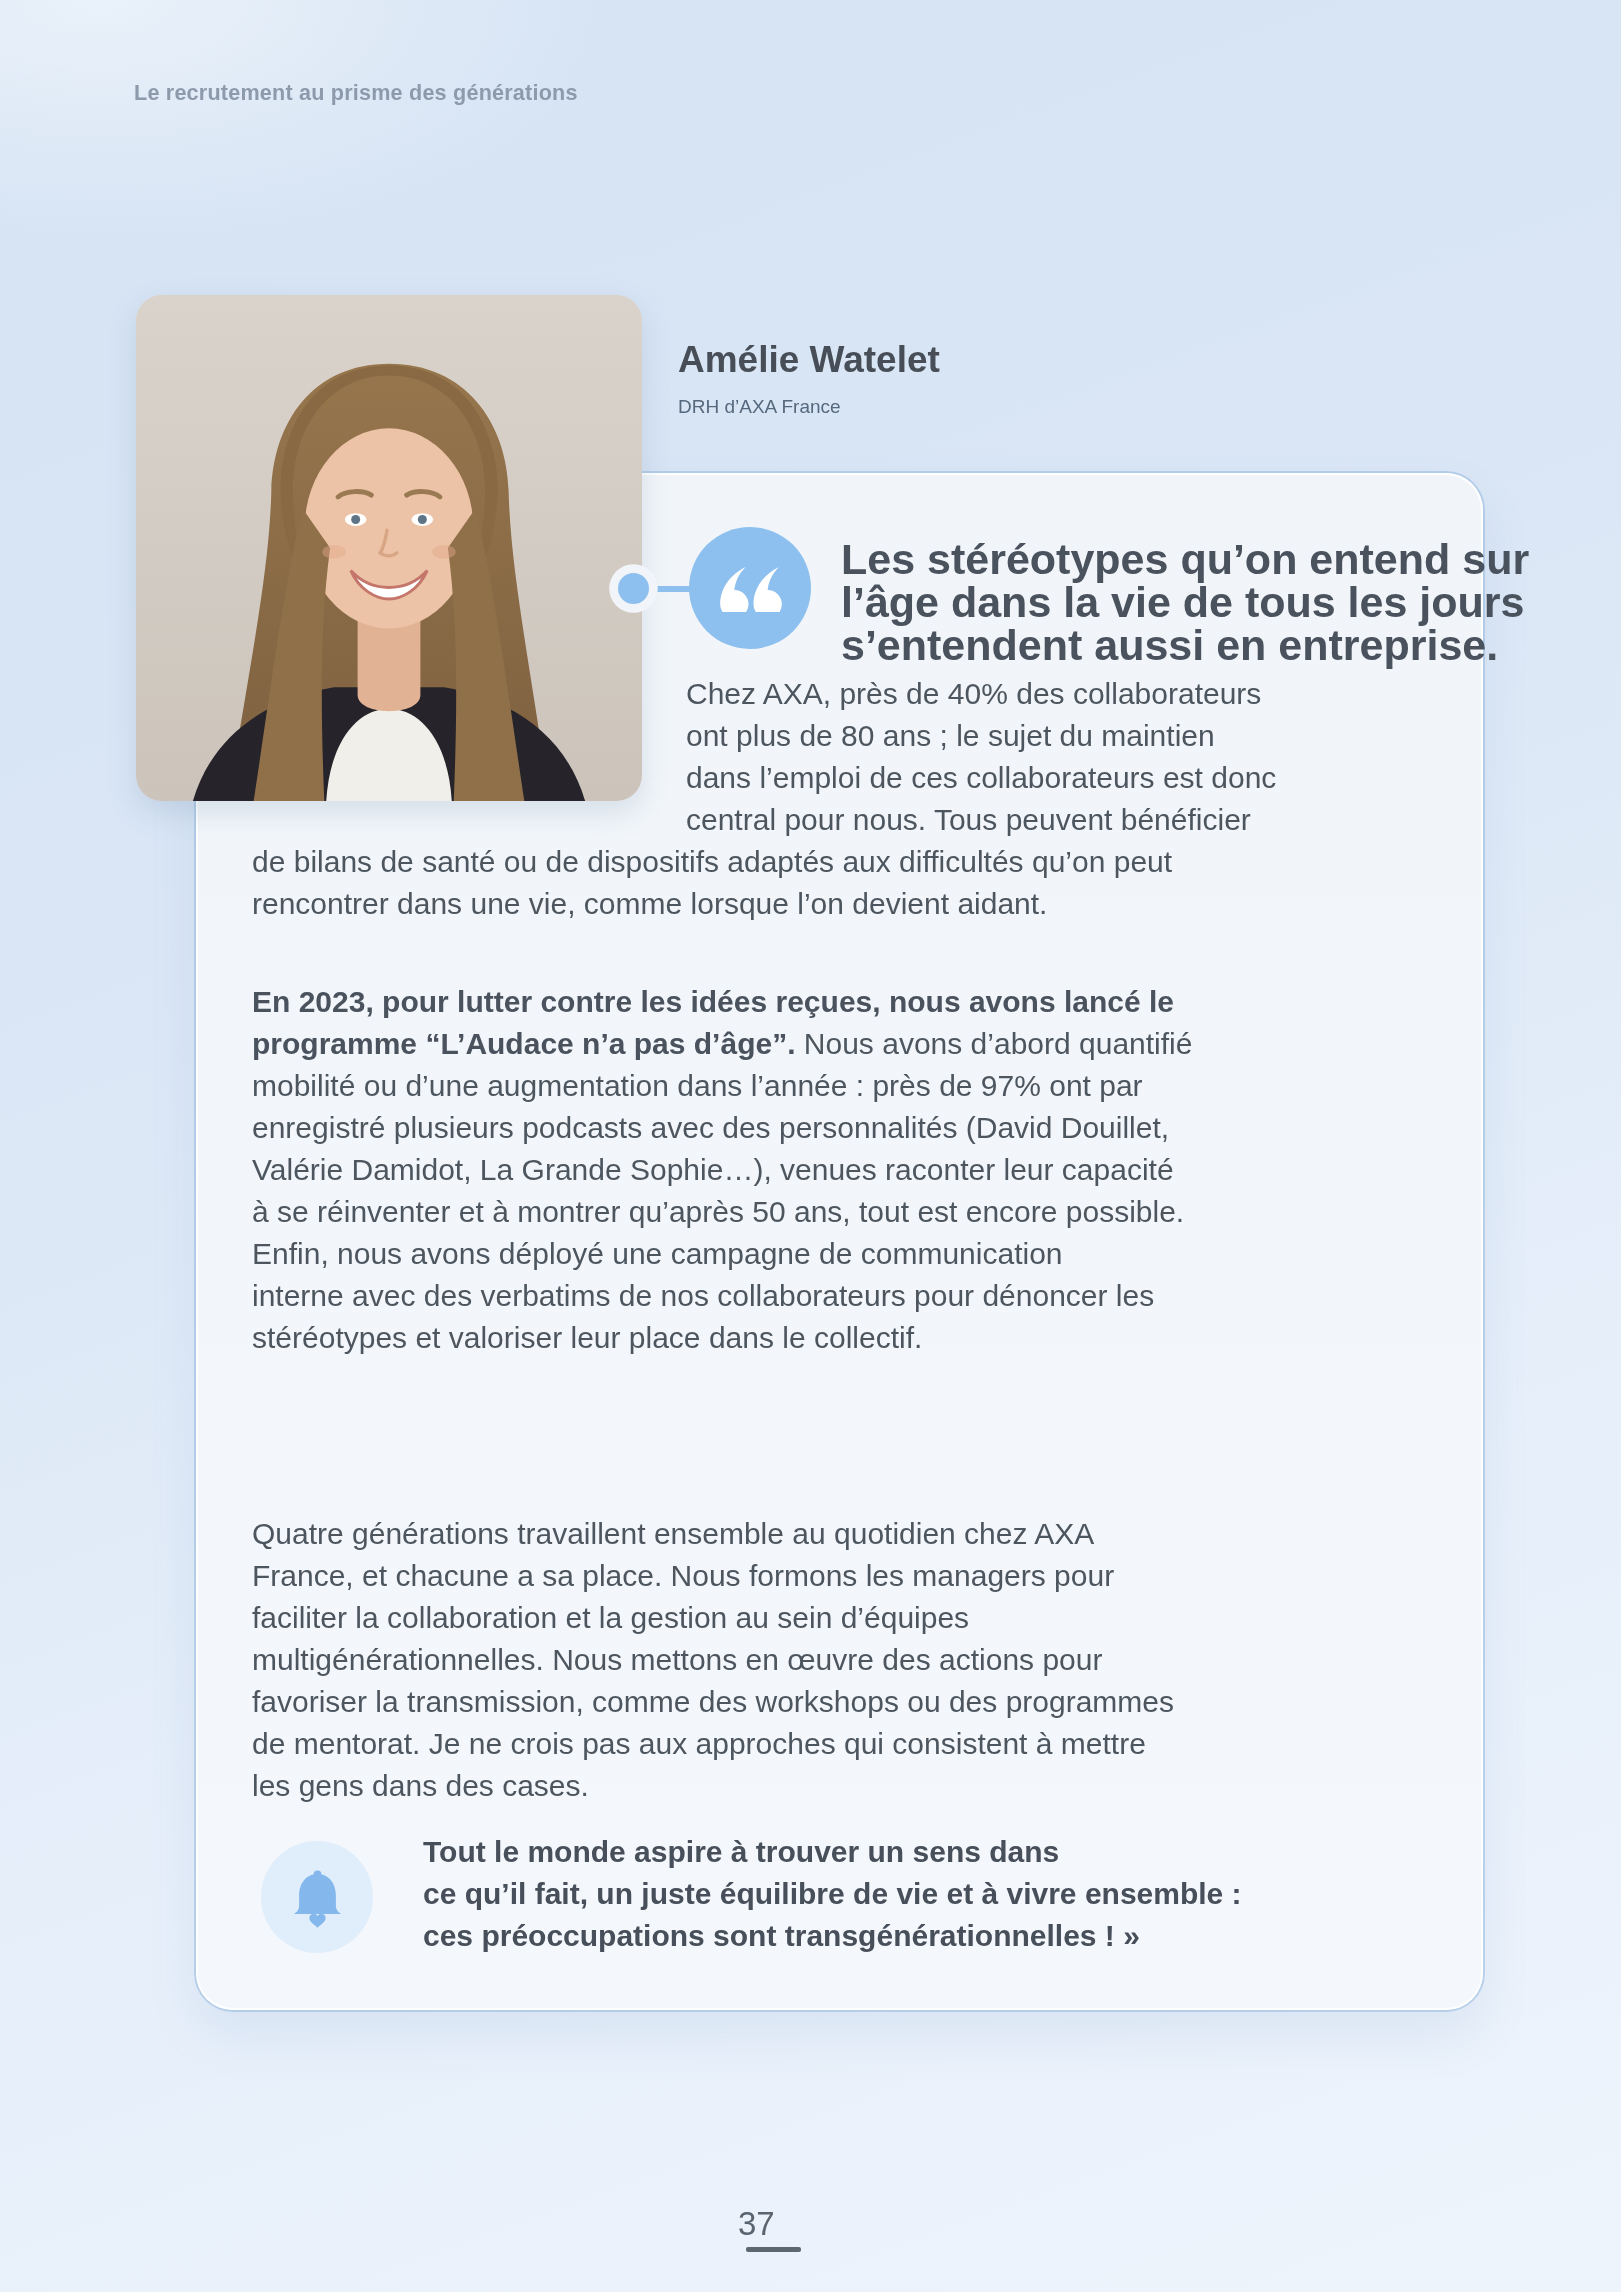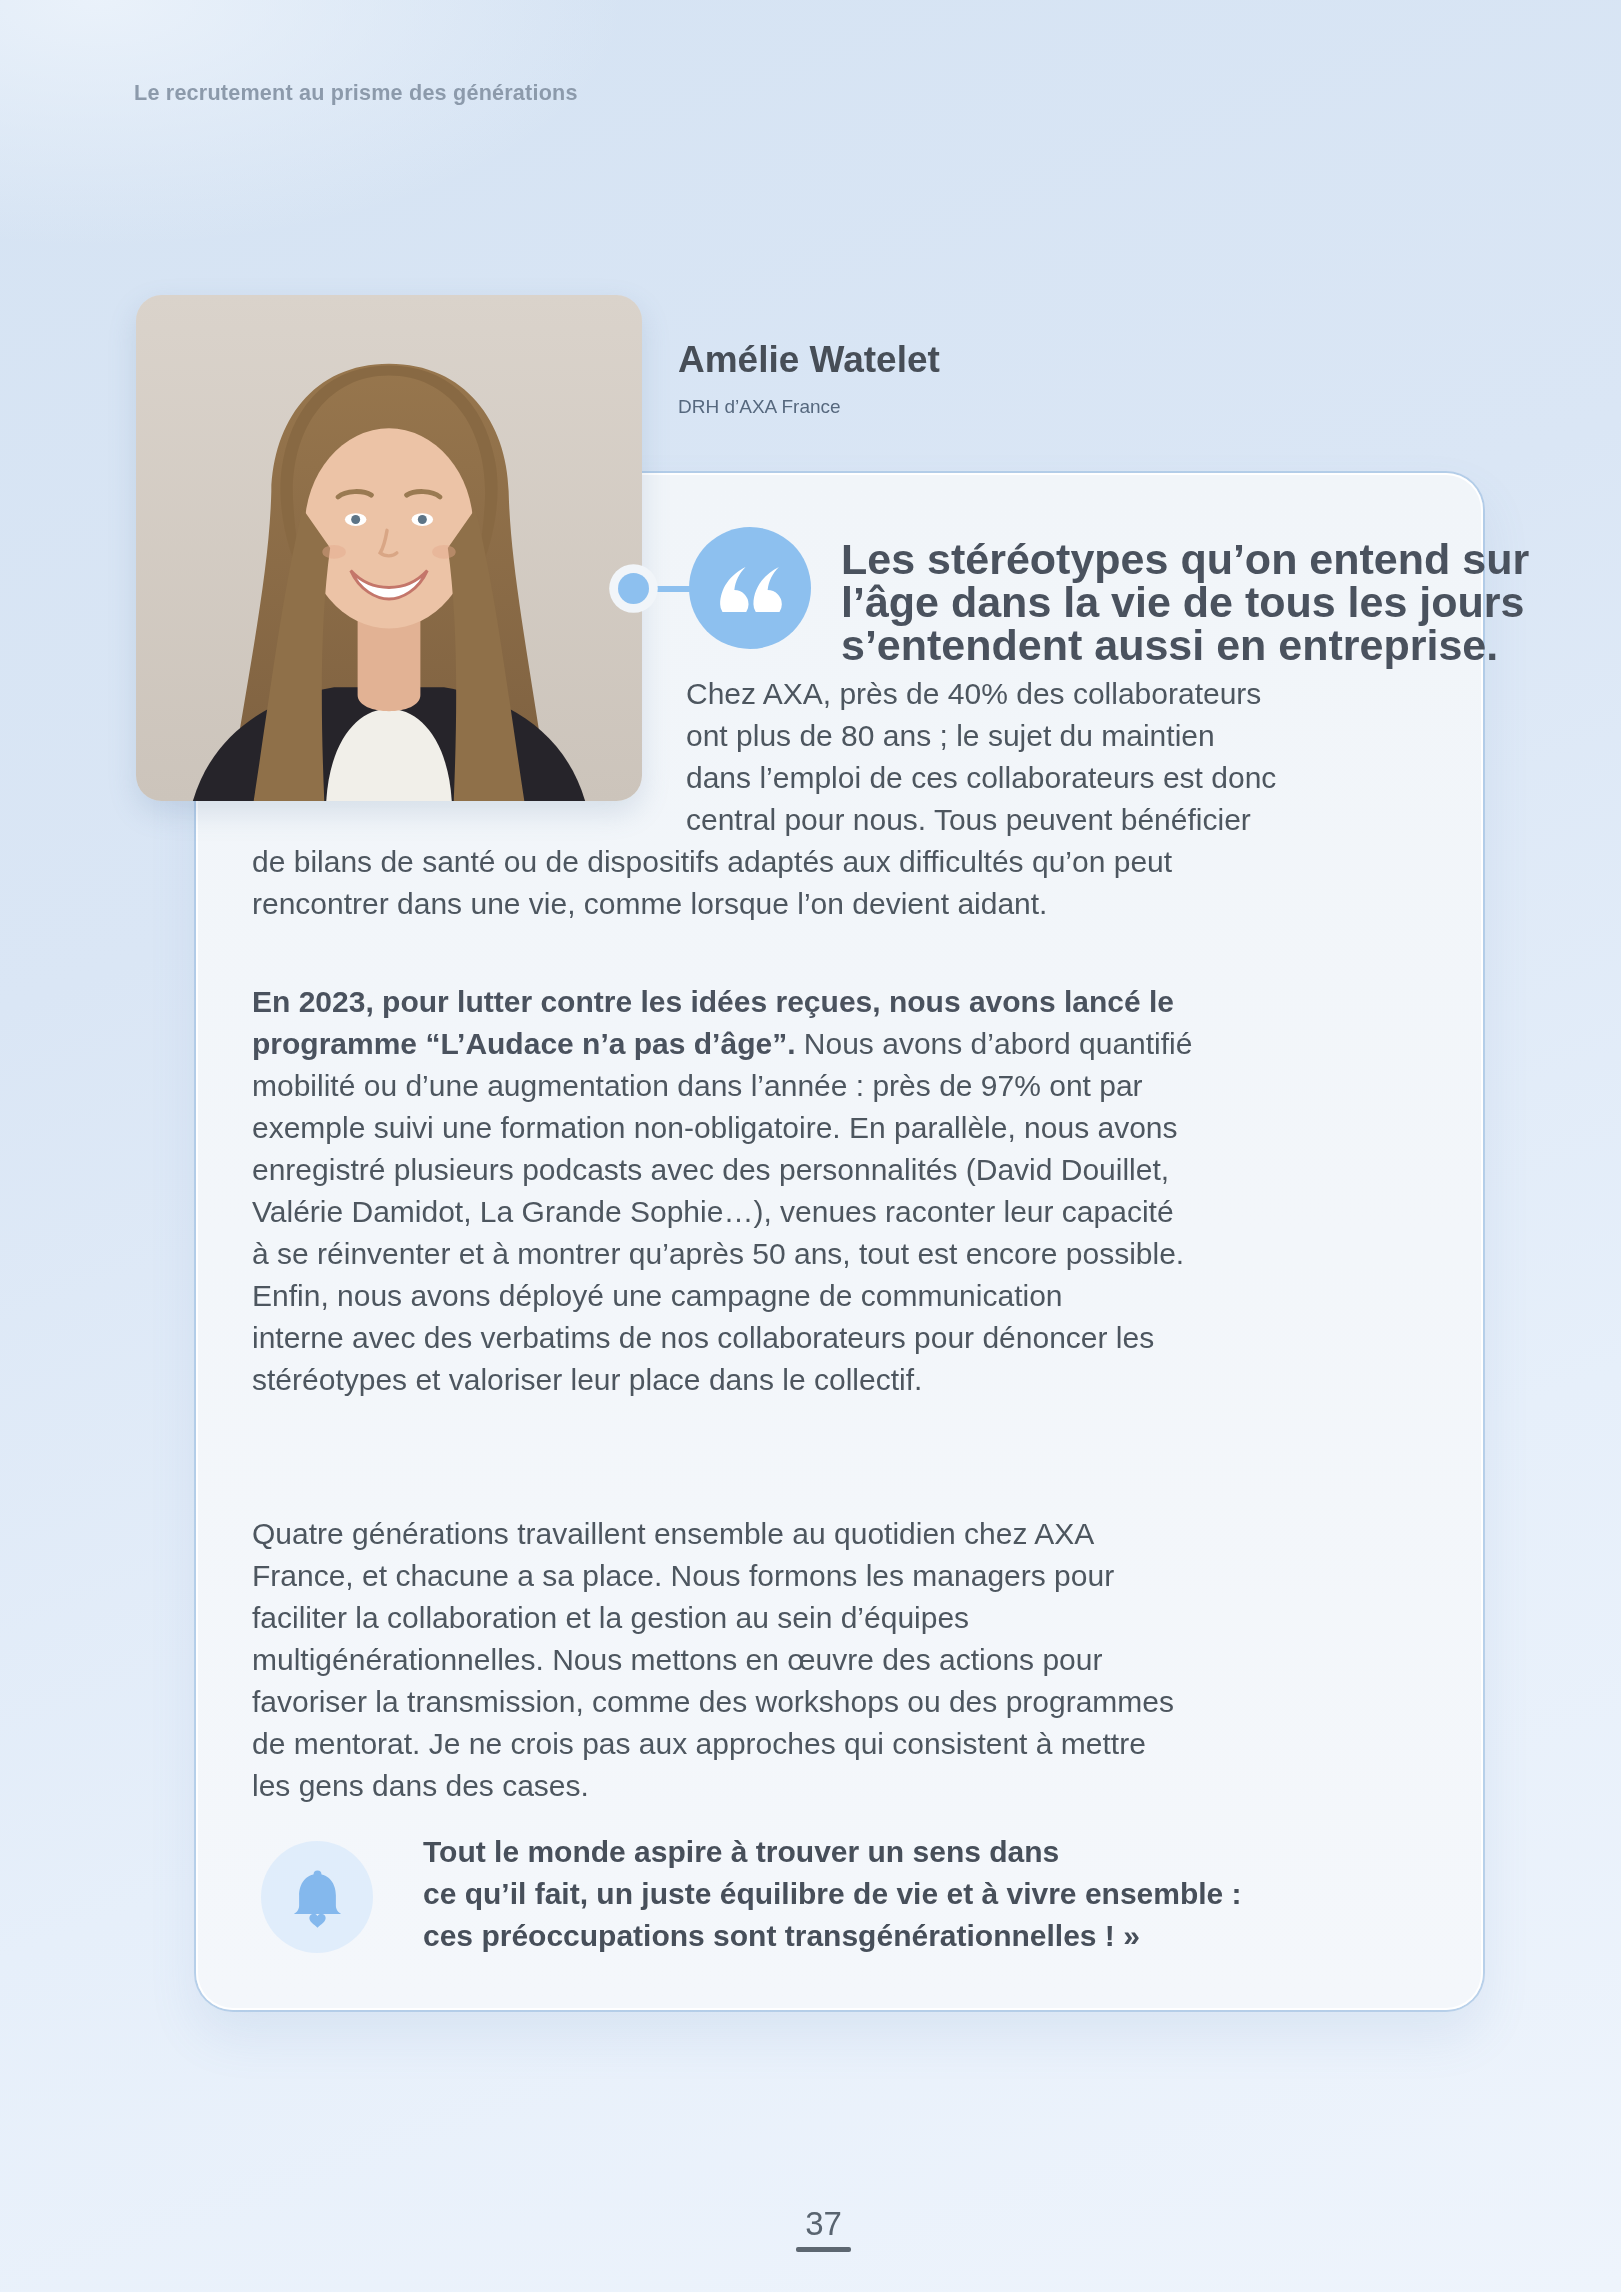--- a/index.html
+++ b/index.html
@@ -59,21 +59,21 @@
   .bell-badge{
     position:absolute;left:261px;top:1841px;width:112px;height:112px;border-radius:50%;
     background:#e0edfb;z-index:4;display:flex;align-items:center;justify-content:center;
   }
   .callout-text{
     position:absolute;left:423px;top:1831px;width:1039px;z-index:4;
     font-size:30px;font-weight:700;color:#474f5a;
   }
   .callout-text .line{height:42px;line-height:42px;white-space:nowrap;}
   
-  .page-number-wrap{position:absolute;left:788px;top:2205px;width:71px;text-align:center;z-index:2;}
+  .page-number-wrap{position:absolute;left:738px;top:2205px;width:71px;z-index:2;}
   .page-number{font-size:33px;color:#596470;}
   .page-number-rule{width:55px;height:4.9px;background:#5d6771;border-radius:2px;margin:3.9px auto 0;}
 </style>
 </head>
 <body>
 
 <div class="page">
 
   <div class="section-header">Le recrutement au prisme des générations</div>
 
@@ -137,21 +137,20 @@
       <div class="line indent">ont plus de 80 ans ; le sujet du maintien</div>
       <div class="line indent">dans l’emploi de ces collaborateurs est donc</div>
       <div class="line indent">central pour nous. Tous peuvent bénéficier</div>
       <div class="line">de bilans de santé ou de dispositifs adaptés aux difficultés qu’on peut</div>
       <div class="line">rencontrer dans une vie, comme lorsque l’on devient aidant.</div>
     </div>
   <div class="par par2">
       <div class="line"><span class="bold-seg">En 2023, pour lutter contre les idées reçues, nous avons lancé le</span></div>
       <div class="line"><span class="bold-seg">programme “L’Audace n’a pas d’âge”.</span><span> Nous avons d’abord quantifié</span></div>
       <div class="line"><span>mobilité ou d’une augmentation dans l’année : près de 97% ont par</span></div>
-      <div class="line"><span>exemple suivi une formation non-obligatoire. En parallèle, nous avons</span></div>
       <div class="line"><span>enregistré plusieurs podcasts avec des personnalités (David Douillet,</span></div>
       <div class="line"><span>Valérie Damidot, La Grande Sophie…), venues raconter leur capacité</span></div>
       <div class="line"><span>à se réinventer et à montrer qu’après 50 ans, tout est encore possible.</span></div>
       <div class="line"><span>Enfin, nous avons déployé une campagne de communication</span></div>
       <div class="line"><span>interne avec des verbatims de nos collaborateurs pour dénoncer les</span></div>
       <div class="line"><span>stéréotypes et valoriser leur place dans le collectif.</span></div>
     </div>
   <div class="par par3">
       <div class="line">Quatre générations travaillent ensemble au quotidien chez AXA</div>
       <div class="line">France, et chacune a sa place. Nous formons les managers pour</div>

